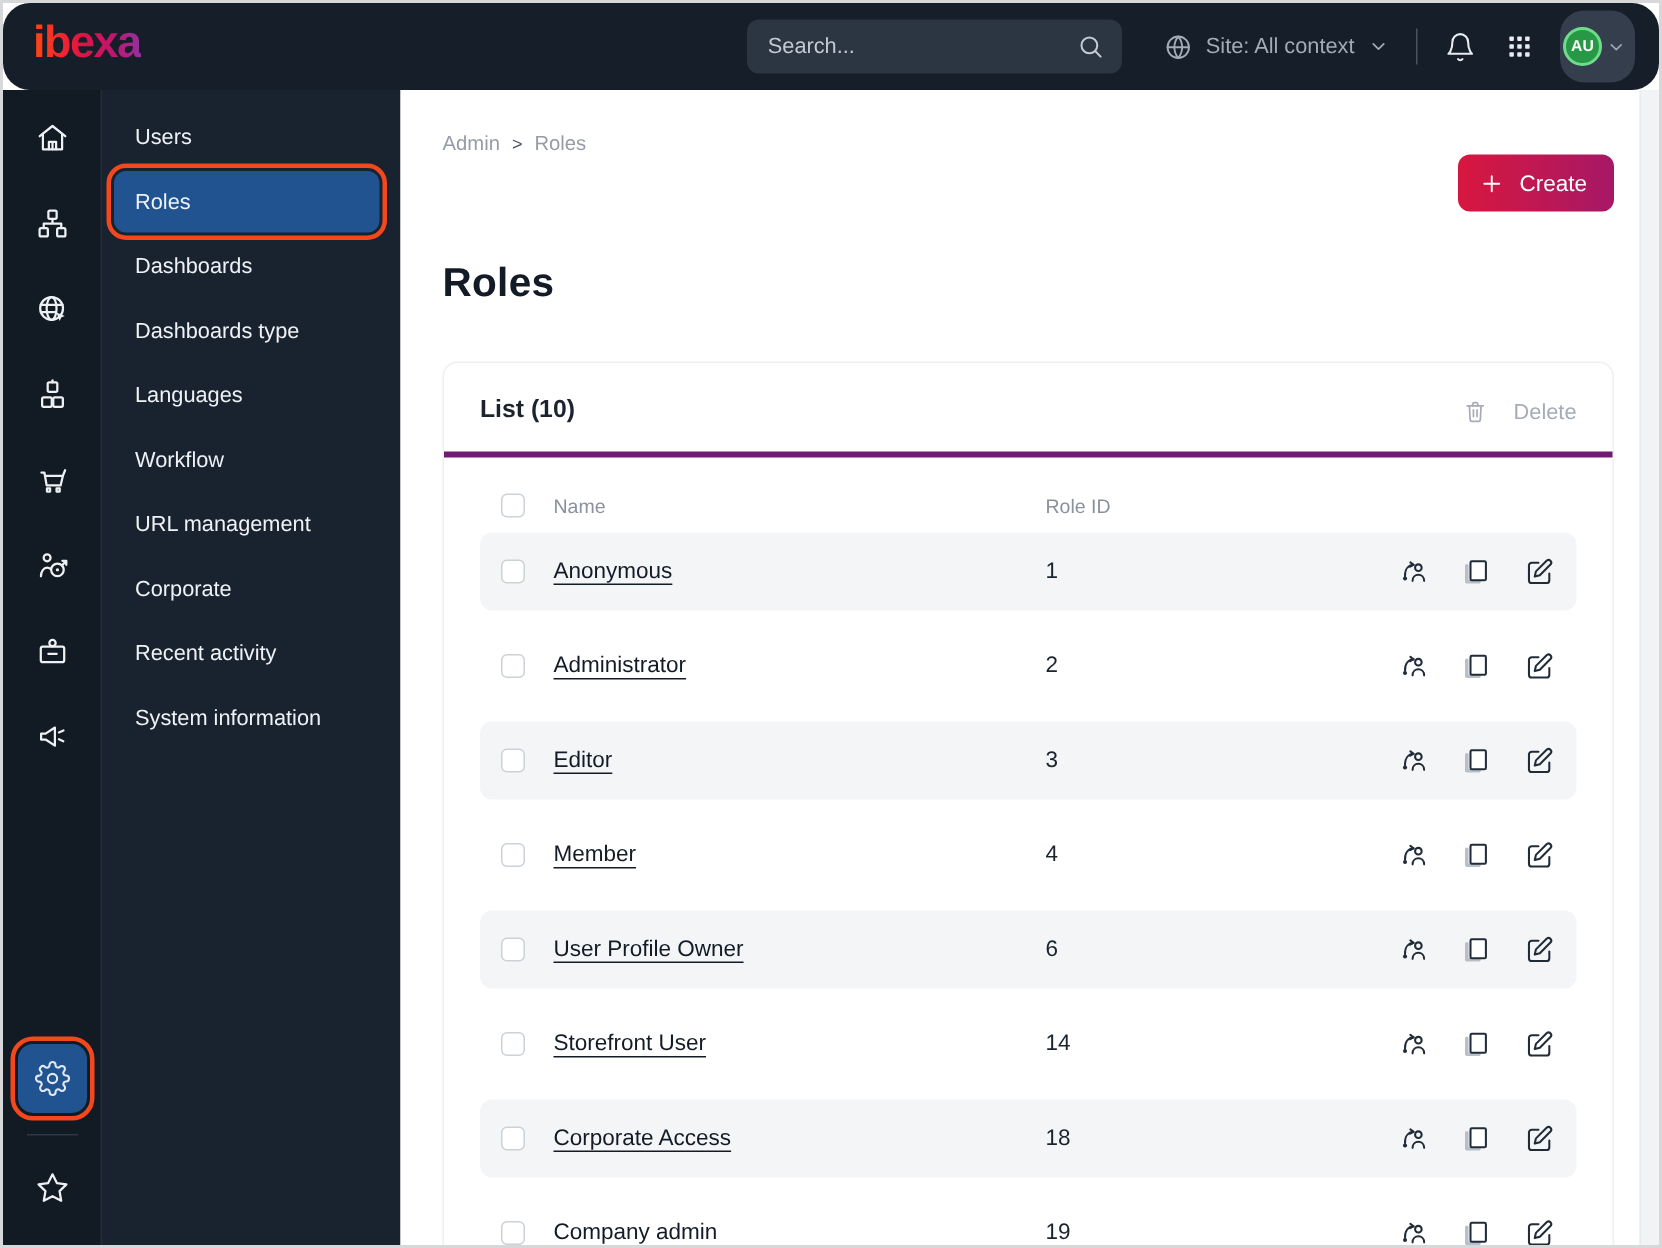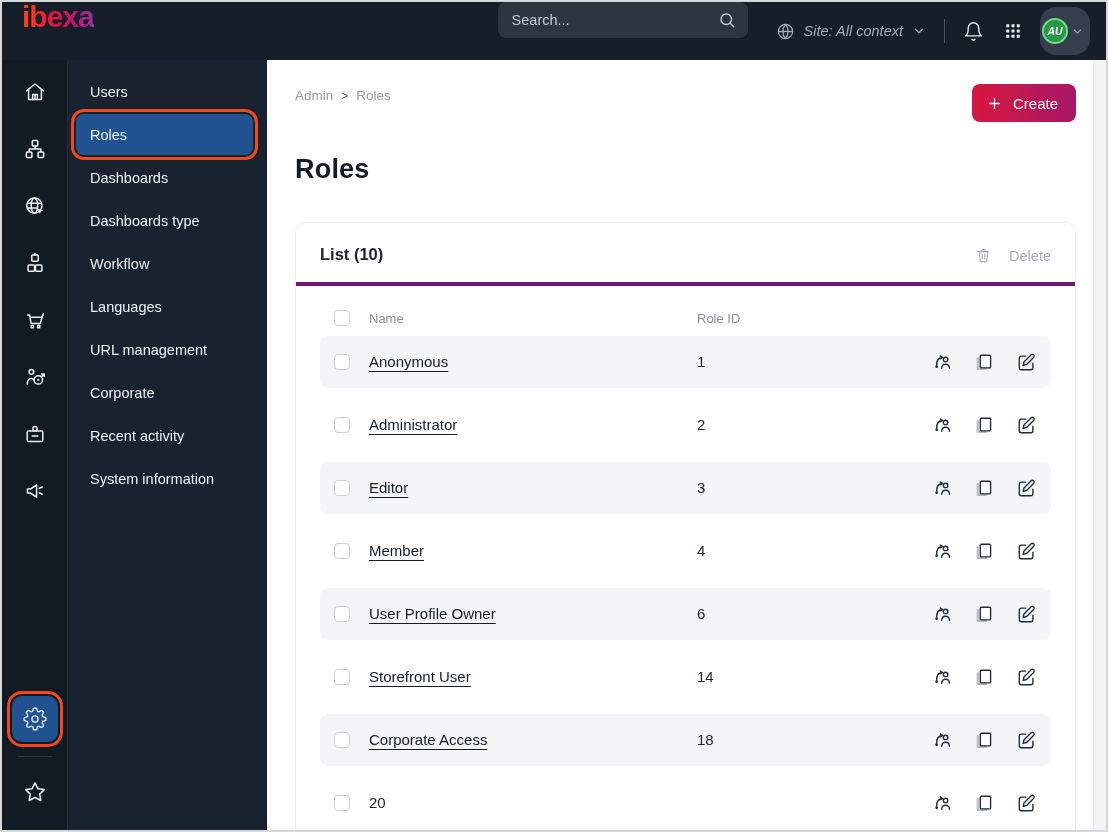--- a/index.html
+++ b/index.html
@@ -7,40 +7,40 @@
   body { font-family:"Liberation Sans","DejaVu Sans",sans-serif; }
 
   .screen{
     width:1108px; height:832px; border:2px solid #d6d8da;
     display:flex; flex-direction:column; overflow:hidden; background:#fff; position:relative;
   }
 
   
   .topbar{
     height:58px; flex:0 0 58px; background:var(--topbar-bg);
-    display:flex; padding:0 16px 0 20px;
+    display:flex; align-items:center; padding:0 16px 0 20px;border-radius:18px;
   }
   .logo{
     font-size:30px; font-weight:800; letter-spacing:-1px; line-height:1;
     background:linear-gradient(90deg,#ff4713 0%,#e21243 45%,#c1156b 72%,#93319e 100%);
     -webkit-background-clip:text; background-clip:text; color:transparent;
     padding-bottom:4px;
   }
   .search{
     margin-left:auto; width:250px; height:36px; background:#2c3542; border-radius:8px;
     display:flex; align-items:center; padding:0 12px 0 14px;
   }
   .search input{
     flex:1; background:transparent; border:none; outline:none;
     color:#22c55e; font-size:14.5px; font-family:inherit;
   }
   .search input::placeholder{ color:#c3cad2; }
   .search .icn{ color:#c3cad2; }
 
-  .top-right{ display:flex; align-items:center; margin-left:28px;font-style:italic; }
+  .top-right{ display:flex; align-items:center; margin-left:28px; }
   .site-context{ display:flex; align-items:center; gap:9px; color:#a2abb6; font-size:14.5px; cursor:pointer; }
   .top-divider{ width:1px; height:24px; background:#4a5461; margin:0 18px; }
   .top-btn{ background:none; border:none; color:#e8ecf0; display:flex; align-items:center; padding:0; cursor:pointer; }
   .top-btn + .top-btn{ margin-left:20px; }
   .avatar-pill{
     margin-left:18px; height:48px; background:#343e4c; border-radius:16px;
     display:flex; align-items:center; padding:2px 6px 2px 2px; gap:3px; cursor:pointer;
   }
   .avatar{
     width:26px; height:26px; border-radius:50%; background:var(--avatar-green);
@@ -82,21 +82,21 @@
     color:#eef1f5; font-size:14.5px; cursor:pointer; background:none; border:none;
     font-family:inherit; text-align:left;
   }
   .menu-item.active{
     background:var(--active-blue); height:41px; margin-top:1px; margin-bottom:1px;
     outline:3px solid var(--annotation); outline-offset:2px;
   }
 
   
   .content{ flex:1; background:#fff; min-width:0; padding:24px 30px 0 28px; position:relative; overflow:hidden; }
-  .content-top{ display:flex; align-items:flex-start; }
+  .content-top{ display:flex; align-items:flex-start;flex-direction:column; }
   .breadcrumb{ font-size:13.5px; color:#959ca7; padding-top:4px; display:flex; gap:8px; align-items:center; }
   .breadcrumb .sep{ color:#4c545f; font-size:12px; }
   .breadcrumb .crumb-link{ cursor:pointer; }
   .create-btn{
     margin-left:auto; height:38px; padding:0 18px 0 14px; border:none; border-radius:8px;
     background:linear-gradient(90deg,var(--create-start),var(--create-end));
     color:#fff; font-size:15px; font-weight:500; font-family:inherit;
     display:flex; align-items:center; gap:10px; cursor:pointer;
   }
   .page-title{ font-size:27px; font-weight:700; color:#131c26; margin-top:32px; letter-spacing:.2px; }
@@ -334,25 +334,25 @@
 
       <button class="menu-item">
           <span>Dashboards</span>
         </button>
 
       <button class="menu-item">
           <span>Dashboards type</span>
         </button>
 
       <button class="menu-item">
+          <span>Languages</span>
+        </button>
+
+      <button class="menu-item">
           <span>Workflow</span>
-        </button>
-
-      <button class="menu-item">
-          <span>Languages</span>
         </button>
 
       <button class="menu-item">
           <span>URL management</span>
         </button>
 
 
       <button class="menu-item">
           <span>Corporate</span>
         </button>
@@ -666,21 +666,22 @@
                       </svg>
                     </span>
                   </button>
                 </div>
       </div>
 
       <div class="row">
         <div class="cell-check">
           <div class="checkbox"></div>
         </div>
-        <div class="cell-id"><span class="role-id">20</span></div>
+        <div class="cell-name"><span class="role-link">Company admin</span></div>
+        <div class="cell-id"><span class="role-id">19</span></div>
         <div class="cell-actions">
                   <button class="action-btn">
                     <span class="icn">
                       <svg width="22" height="22" viewBox="0 0 24 24" fill="none" stroke="currentColor" stroke-width="1.5" stroke-linecap="round" stroke-linejoin="round">
                         <circle cx="15.9" cy="9.2" r="2.4"></circle>
                         <path d="M11.7 18.8c0-2.7 1.9-4.4 4.2-4.4s4.2 1.7 4.2 4.4"></path>
                         <path d="M6.2 15.4C6 10.4 8.6 7.4 12.4 7.1"></path>
                         <path d="M12.4 7.1l-2.3-1.7M12.4 7.1l-2.5 1.4"></path>
                         <circle cx="6.2" cy="17.1" r="1.5" fill="currentColor" stroke="none"></circle>
                       </svg>

